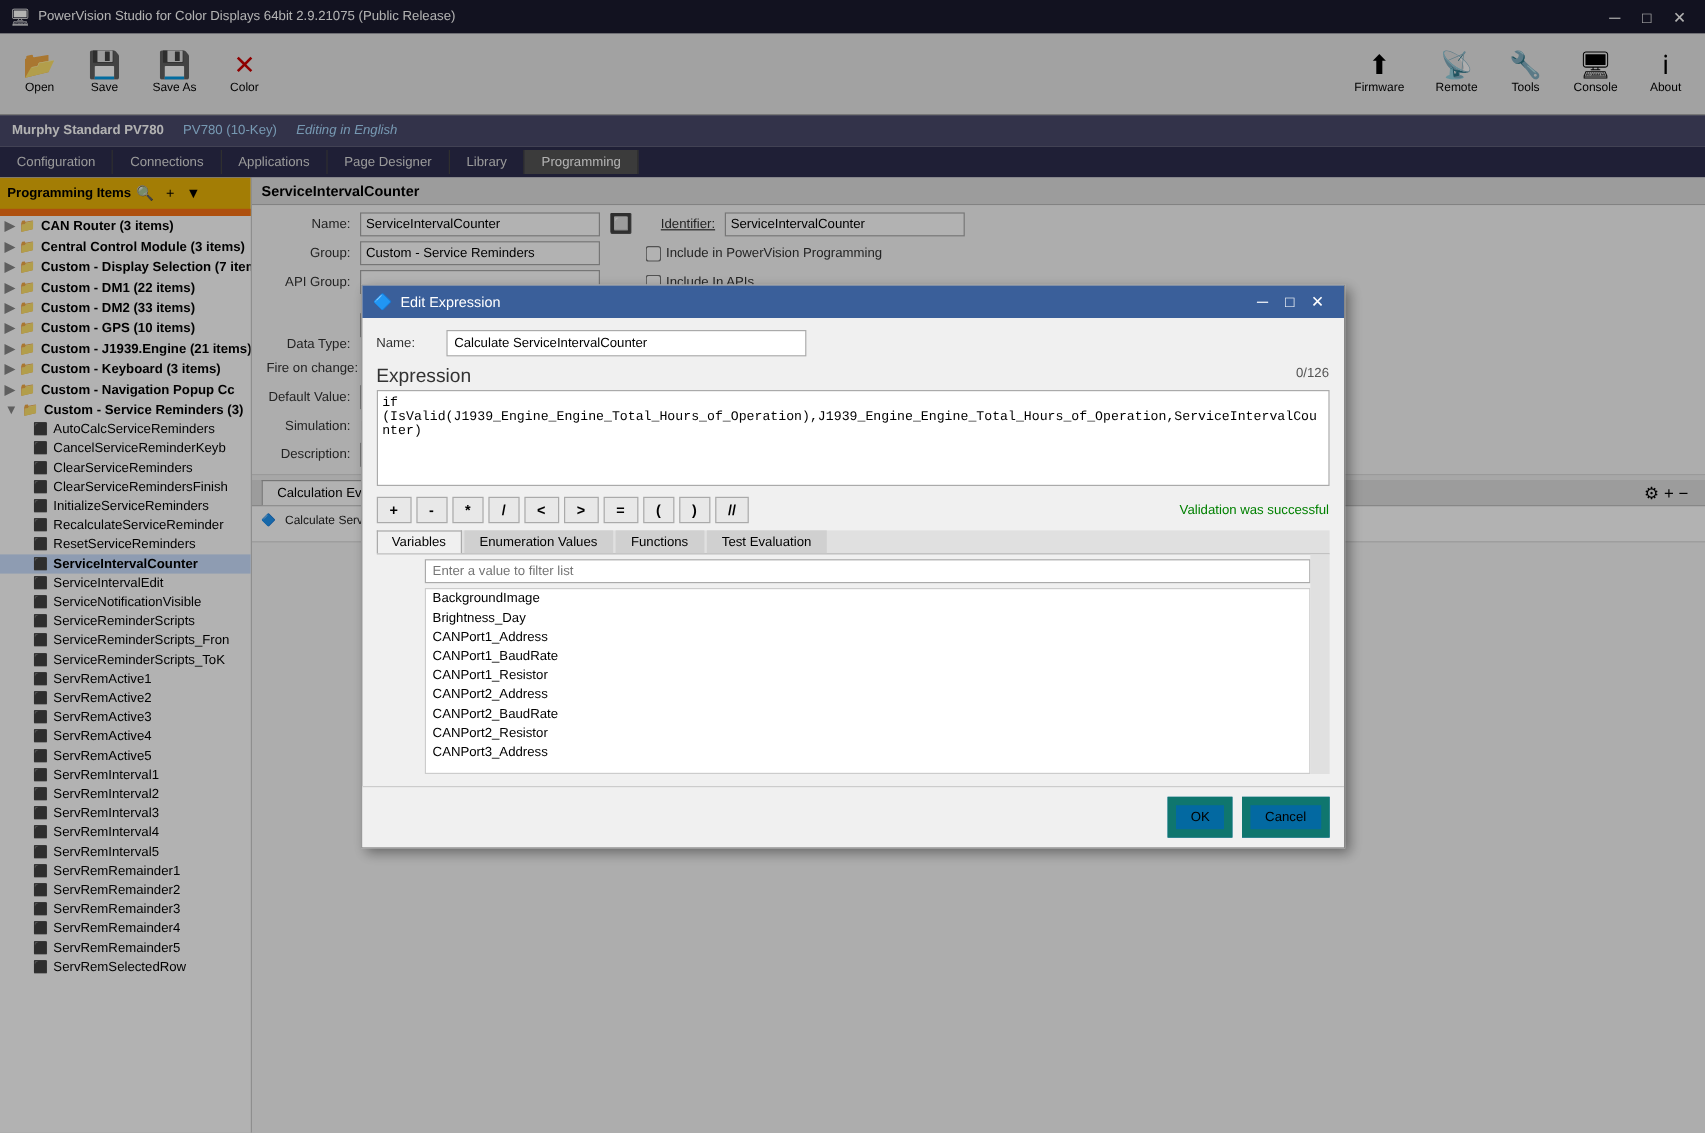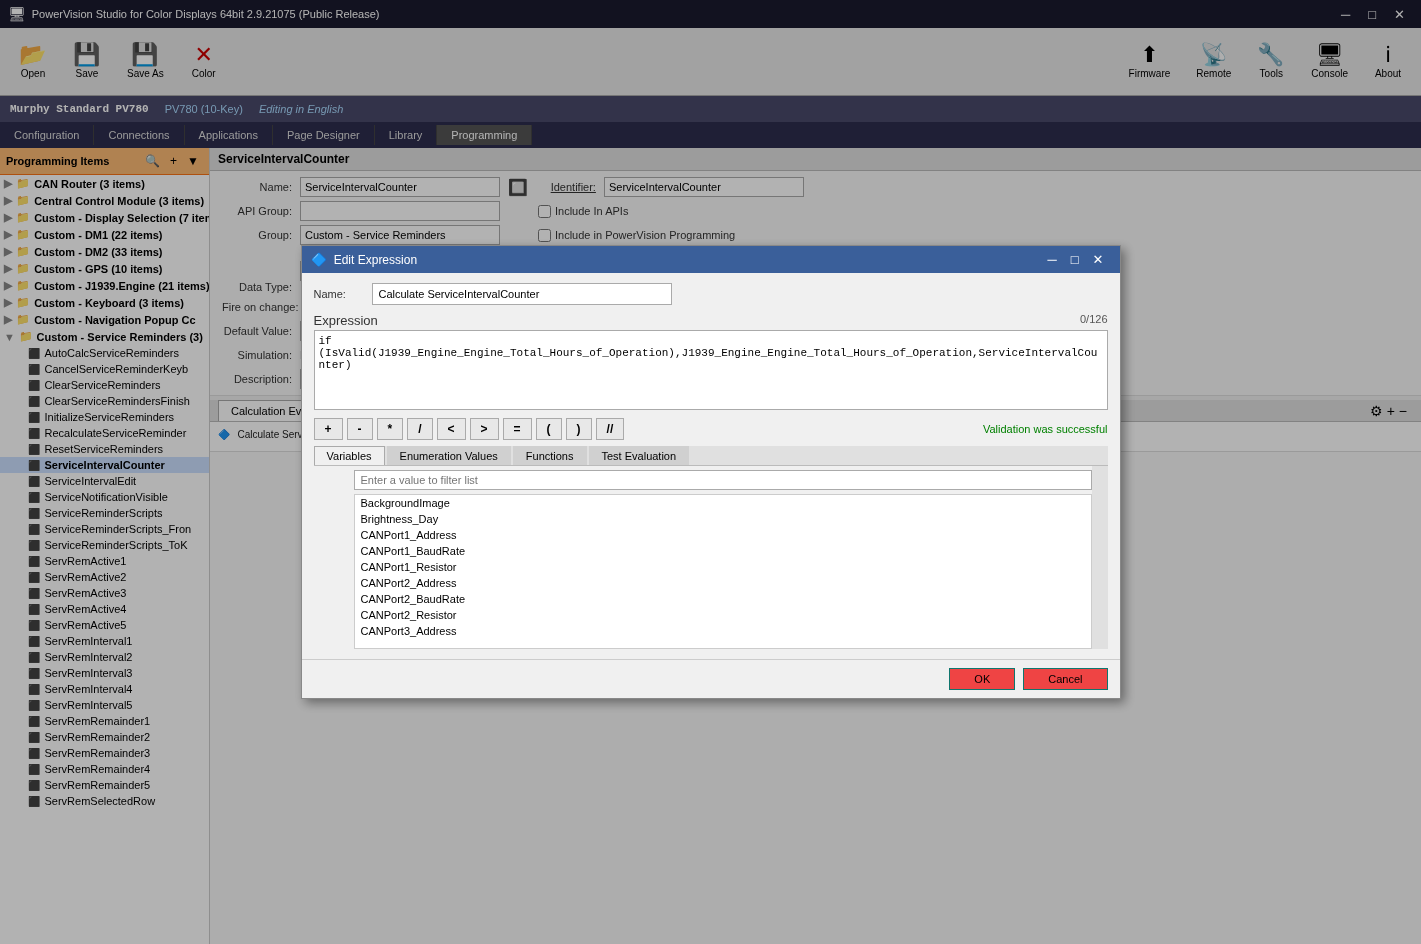--- a/index.html
+++ b/index.html
@@ -26,21 +26,21 @@
     
     #nav-bar { background: #2d2d4e; display: flex; align-items: center; height: 26px; text-align: right; }
     .nav-item { color: #ddd; padding: 4px 14px; font-size: 11px; cursor: pointer; border-right: 1px solid #444; }
     .nav-item.active { background: #555; color: #fff; }
 
     
     #main { display: flex; height: calc(944px - 28px - 68px - 26px - 26px); }
 
     
     #sidebar { width: 210px; background: #fff; border-right: 1px solid #ccc; overflow-y: auto; flex-shrink: 0; }
-    #sidebar-header { background: #fdba74; border-bottom: 1px solid #f97316; padding: 4px 6px; display: flex; align-items: center; justify-content: space-between; font-weight: bold; font-size: 11px; }
+    #sidebar-header { background: #eab308; border-bottom: 6px solid #f97316; padding: 4px 6px; display: flex; align-items: center; justify-content: flex-start; font-weight: bold; font-size: 11px; }
     .sidebar-tree { list-style: none; padding: 0; }
     .sidebar-tree li { padding: 2px 4px 2px 12px; cursor: pointer; display: flex; align-items: center; gap: 4px; white-space: nowrap; overflow: hidden; text-overflow: ellipsis; }
     .sidebar-tree li.selected { background: #cce0ff; font-weight: bold; }
     .sidebar-tree li.group { font-weight: bold; padding-left: 4px; }
     .tree-icon { font-size: 11px; color: #888; }
     .folder-icon { color: #d4a017; }
     .item-icon { color: #6666aa; font-size: 10px; }
 
     
     #content { flex: 1; overflow: auto; background: #f8f8f8; }
@@ -77,21 +77,21 @@
     .validation-msg { font-size: 11px; color: #008000; margin-left: auto; }
 
     
     .var-tab-bar { display: flex; background: #e0e0e0; border-bottom: 1px solid #bbb; }
     .var-tab { padding: 3px 12px; cursor: pointer; border: 1px solid transparent; border-bottom: none; font-size: 11px; background: #d0d0d0; margin-right: 2px; }
     .var-tab.active { background: #f0f0f0; border-color: #aaa; }
     .var-filter { width: 100%; border: 1px solid #aaa; padding: 3px 6px; font-size: 11px; margin: 4px 0; }
     .var-list { height: 155px; overflow-y: auto; border: 1px solid #ccc; background: #fff; }
     .var-list-item { padding: 2px 6px; font-size: 11px; cursor: pointer; }
     .modal-footer { display: flex; justify-content: flex-end; gap: 8px; padding: 8px 12px; border-top: 1px solid #ccc; background: #f0f0f0; }
-    .modal-btn { padding: 4px 24px; border: 1px solid #0f766e; background: #ef4444; cursor: pointer; font-size: 11px; }
+    .modal-btn { padding: 4px 12px; border: 7px solid #0f766e; background: #0369a1; cursor: pointer; font-size: 11px; }
     .scrollbar-placeholder { width: 16px; background: #e0e0e0; flex-shrink: 0; }
 
     
     .sidebar-tools { display: flex; gap: 2px; }
     .sidebar-tool-btn { background: none; border: 1px solid transparent; cursor: pointer; padding: 1px 3px; font-size: 12px; }
   </style>
 </head>
 <body>
 
 <div id="title-bar">
@@ -142,21 +142,21 @@
       <span>Console</span>
     </button>
     <button class="toolbar-btn">
       <span class="toolbar-icon">ℹ</span>
       <span>About</span>
     </button>
   </div>
 </div>
 
 <div id="breadcrumb-bar">
-  <span style="font-weight:bold;color:#fff;font-family:Liberation Mono, monospace;">Murphy Standard PV780</span>
+  <span style="font-weight:bold;color:#fff;">Murphy Standard PV780</span>
   <span class="breadcrumb-sep"> </span>
   <span style="color:#aadaff;">PV780 (10-Key)</span>
   <span class="breadcrumb-sep">  </span>
   <span style="color:#aadaff;font-style:italic;">Editing in English</span>
 </div>
 
 <div id="nav-bar">
   <div class="nav-item">Configuration</div>
   <div class="nav-item">Connections</div>
   <div class="nav-item">Applications</div>
@@ -354,34 +354,34 @@
 
         <div style="display:flex; align-items:center; gap:8px; margin-bottom:4px;">
           <span class="form-label" style="min-width:70px; text-align:right;">Name:</span>
           <input class="form-input" style="width: 200px;" value="ServiceIntervalCounter">
           <span style="font-size:16px; cursor:pointer;">🔲</span>
           <span class="form-label" style="min-width:60px; text-align:right;text-decoration:underline;">Identifier:</span>
           <input class="form-input" style="width: 200px;" value="ServiceIntervalCounter">
         </div>
 
         <div style="display:flex; align-items:center; gap:8px; margin-bottom:4px;">
+          <span class="form-label" style="min-width:70px; text-align:right;">Group:</span>
+          <input class="form-input" style="width: 200px;" value="Custom - Service Reminders">
+          <span style="display:flex; align-items:center; gap:4px; margin-left:30px;">
+            <input type="checkbox" style="">
+            <span class="form-label">Include in PowerVision Programming</span>
+          </span>
+        </div>
+
+        <div style="display:flex; align-items:center; gap:8px; margin-bottom:4px;">
           <span class="form-label" style="min-width:70px; text-align:right;">API Group:</span>
           <input class="form-input" style="width: 200px;">
           <span style="display:flex; align-items:center; gap:4px; margin-left:30px;">
             <input type="checkbox" style="">
             <span class="form-label">Include In APIs</span>
-          </span>
-        </div>
-
-        <div style="display:flex; align-items:center; gap:8px; margin-bottom:4px;">
-          <span class="form-label" style="min-width:70px; text-align:right;">Group:</span>
-          <input class="form-input" style="width: 200px;" value="Custom - Service Reminders">
-          <span style="display:flex; align-items:center; gap:4px; margin-left:30px;">
-            <input type="checkbox" style="">
-            <span class="form-label">Include in PowerVision Programming</span>
           </span>
         </div>
 
         <div style="display:flex; align-items:center; gap:8px; margin-bottom:4px;">
           <span class="form-label" style="min-width:70px; text-align:right;margin-top:32px;">Data Type:</span>
           <select class="form-select" style="width:90px;">
             <option>Double</option>
           </select>
           <span class="form-label">Unit of Measure:</span>
           <select class="form-select" style="width:80px;">
@@ -470,21 +470,21 @@
 
     <div id="modal-body">
       
       <div class="modal-form-row">
         <span class="modal-label">Name:</span>
         <input class="modal-input" value="Calculate ServiceIntervalCounter" style="width: 350px;">
       </div>
 
       
       <div style="display:flex; justify-content:space-between; margin-bottom:2px;">
-        <span style="font-size:13px; color:#333;">Expression</span>
+        <span style="font-size:16px; color:#333;">Expression</span>
         <span style="font-size:11px; color:#555;">0/126</span>
       </div>
       <textarea class="expr-textarea" style="">if (IsValid(J1939_Engine_Engine_Total_Hours_of_Operation),J1939_Engine_Engine_Total_Hours_of_Operation,ServiceIntervalCounter)</textarea>
 
       
       <div class="expr-buttons">
         <button class="expr-btn">+</button>
         <button class="expr-btn">-</button>
         <button class="expr-btn">*</button>
         <button class="expr-btn">/</button>

